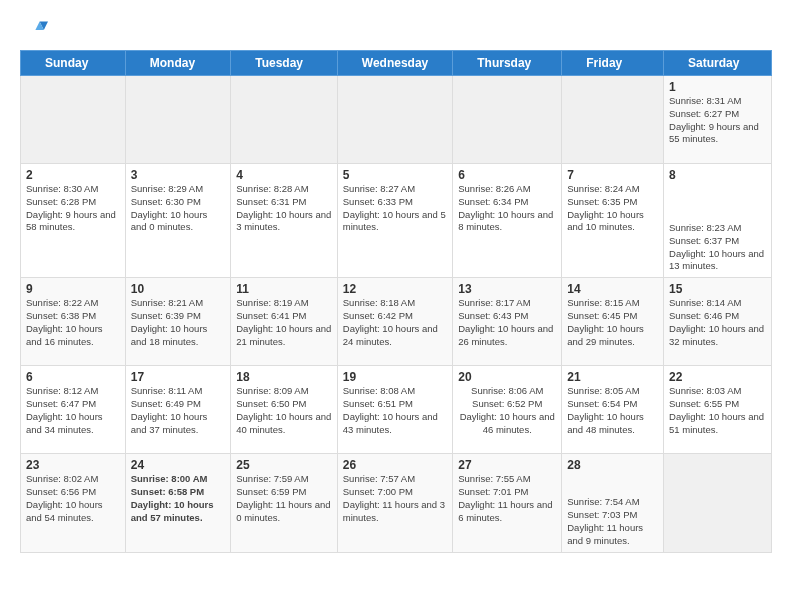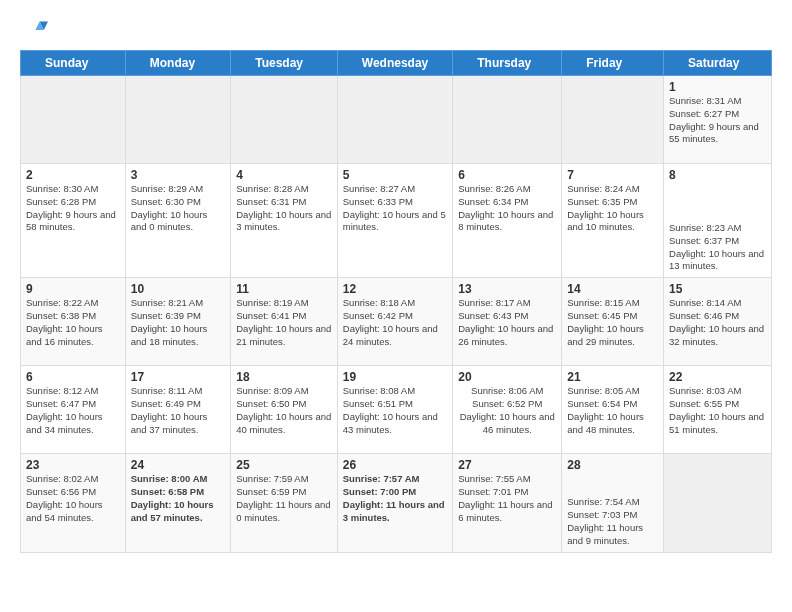--- a/index.html
+++ b/index.html
@@ -301,21 +301,21 @@
 Daylight: 10 hours and 57 minutes.</div>
           </td>
           <td>
             <span class="day-number">25</span>
             <div class="day-detail" style="white-space: pre-line;">Sunrise: 7:59 AM
 Sunset: 6:59 PM
 Daylight: 11 hours and 0 minutes.</div>
           </td>
           <td>
             <span class="day-number">26</span>
-            <div class="day-detail" style="white-space: pre-line; font-weight: bold;">Sunrise: 7:57 AM
+            <div class="day-detail" style="white-space: pre-line;">Sunrise: 7:57 AM
 Sunset: 7:00 PM
 Daylight: 11 hours and 3 minutes.</div>
           </td>
           <td>
             <span class="day-number">27</span>
             <div class="day-detail" style="white-space: pre-line;">Sunrise: 7:55 AM
 Sunset: 7:01 PM
 Daylight: 11 hours and 6 minutes.</div>
           </td>
           <td>

